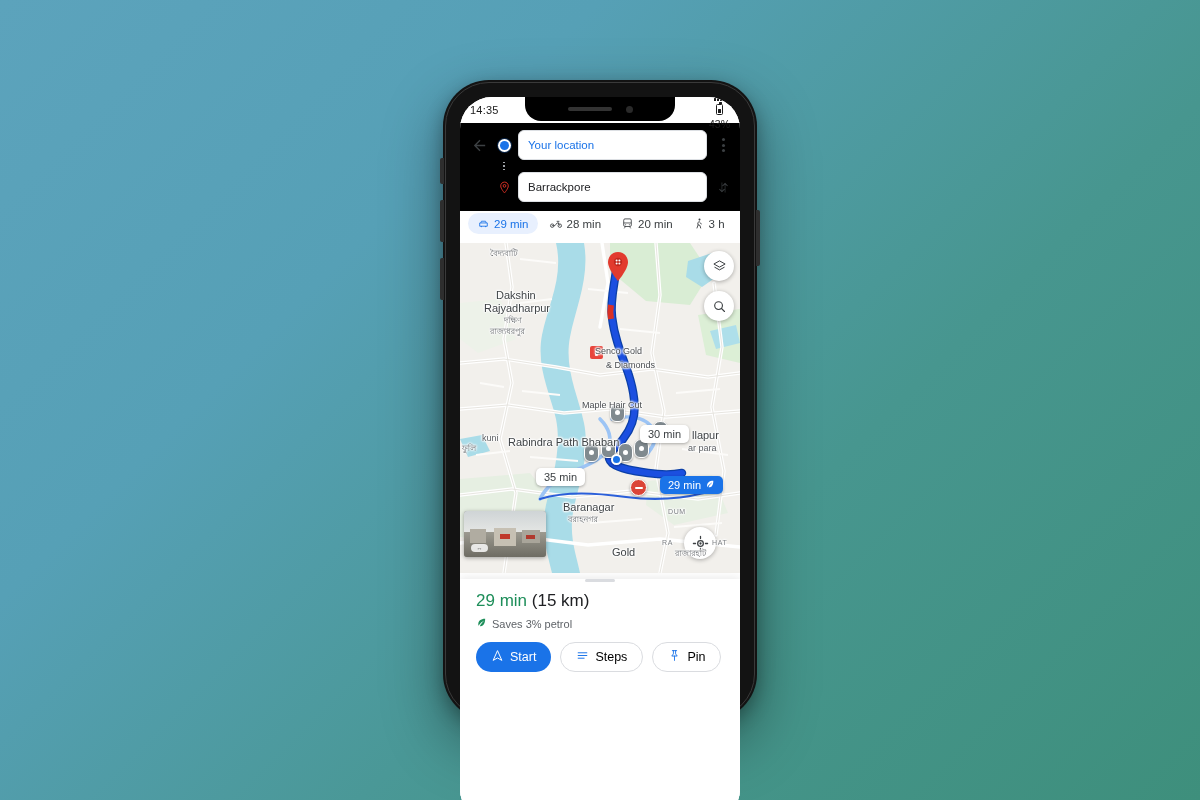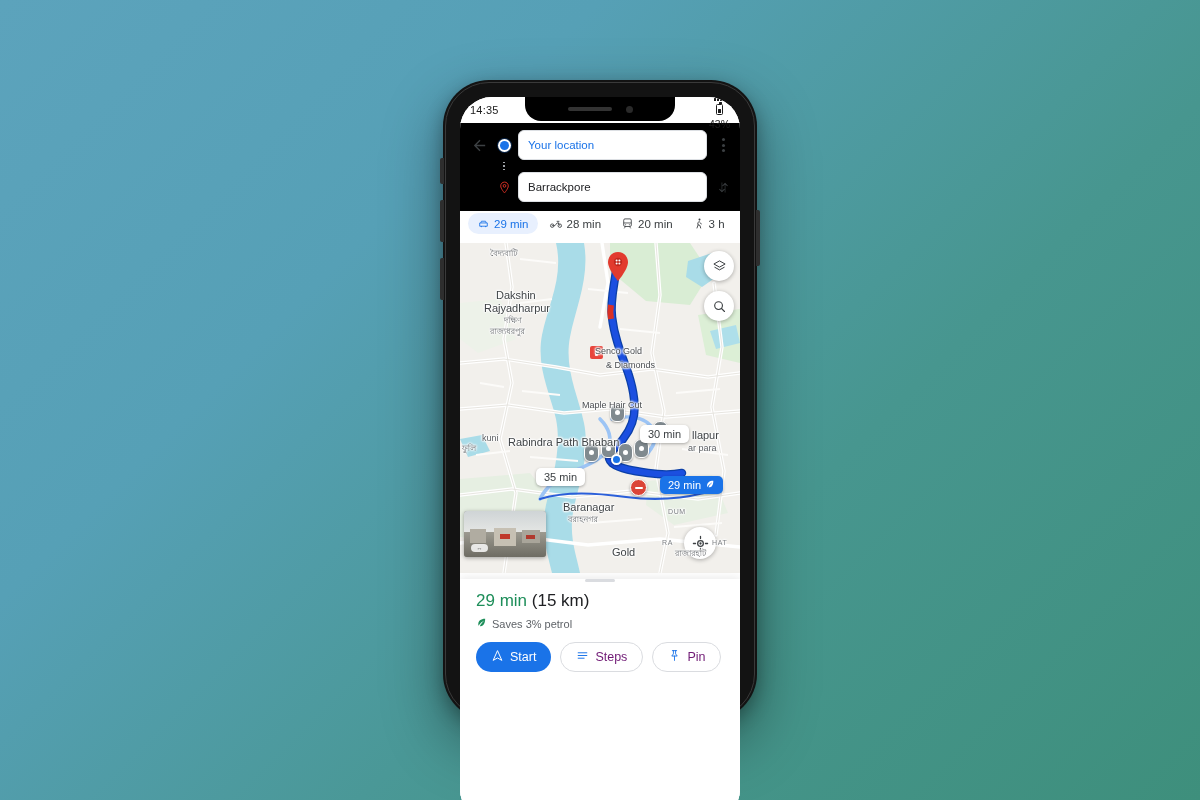--- a/index.html
+++ b/index.html
@@ -205,21 +205,21 @@
   #eta-line { font-size: 17px; color: #202124; margin-bottom: 6px; }
   #eta-duration { color: #1e8e5a; font-weight: 400; }
   #eco-line { display: flex; align-items: center; gap: 5px; font-size: 11px; color: #5f6368; margin-bottom: 12px; }
   #action-row { display: flex; align-items: center; gap: 9px; }
   .action-btn {
     display: flex; align-items: center; gap: 6px; height: 30px;
     padding: 0 15px; border-radius: 16px; font-size: 12.5px;
     font-weight: 500; cursor: pointer;
   }
   .action-btn.filled { background: #1A73E8; color: #fff; }
-  .action-btn.outlined { background: #fff; color: #701a75; border: 1px solid #dadce0; }
+  .action-btn.outlined { background: #fff; color: #000000; border: 1px solid #dadce0; }
 
   
   #nav-bar {
     position: absolute; left: 0; bottom: 0; width: 100%; height: 30px;
     background: #fff; display: flex; align-items: center;
     justify-content: space-around; z-index: 30;
   }
   .nav-btn { width: 34px; height: 22px; display: flex; align-items: center; justify-content: center; cursor: pointer; }
 </style>
 </head>

